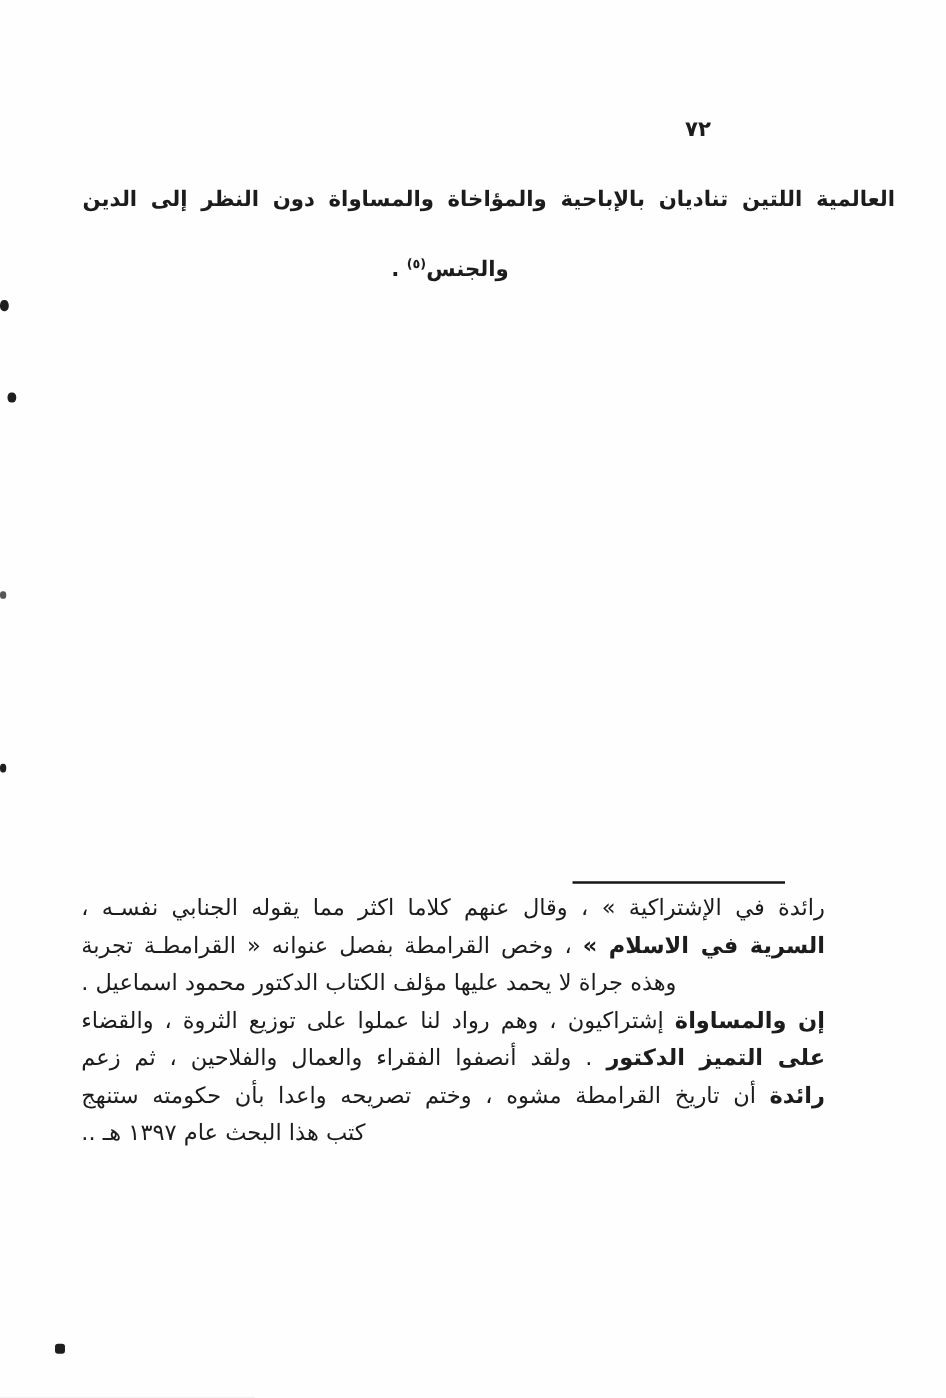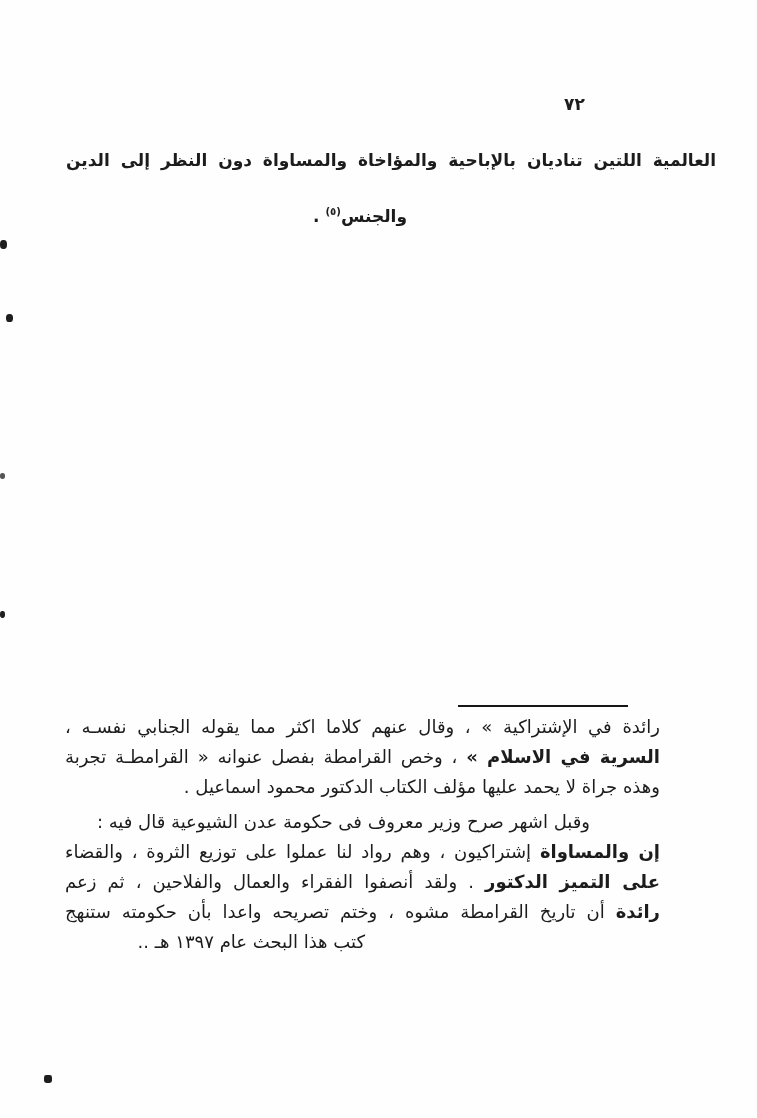--- a/index.html
+++ b/index.html
@@ -7,21 +7,21 @@
     position:relative;
     width:757px;height:1118px;
     background:#fefefe;
     overflow:hidden;
     font-family:"DejaVu Sans",sans-serif;
     color:#1c1c1c;
     direction:rtl;
     margin:0 auto;
   }
   .page-number{
-    position:absolute;top:94px;left:564px;
+    position:absolute;top:94px;left:548px;
     font-size:17px;font-weight:bold;
     letter-spacing:1px;
   }
   .body-text{
     position:absolute;top:134px;left:66px;width:650px;
     font-size:17px;font-weight:bold;line-height:52px;
   }
   .b-line1{
     text-align:justify;
     text-align-last:justify;
@@ -39,21 +39,21 @@
   }
   .fn-rule{
     position:absolute;top:705px;left:458px;
     width:170px;height:2px;background:#161616;
   }
   .footnote{
     position:absolute;top:712px;left:65px;width:595px;
     font-size:18px;line-height:30px;
     font-weight:500;
   }
-  .fn-line{text-align:right;}
+  .fn-line{text-align:left;}
   .fn-line.just{text-align:justify;text-align-last:justify;}
   .fn-line.indent{padding-right:70px;}
   .fn-line.gap{margin-top:5px;}
   .fn-line.deep{padding-right:295px;white-space:nowrap;}
   .fn-line b{font-weight:bold;}
   .speck{position:absolute;background:#1e1e1e;border-radius:45%;}
   .s1{left:0;top:240px;width:7px;height:9px;}
   .s2{left:6px;top:314px;width:7px;height:8px;}
   .s3{left:0;top:473px;width:5px;height:6px;opacity:.75;}
   .s4{left:0;top:611px;width:5px;height:7px;}
@@ -70,21 +70,20 @@
     <div class="b-line1">العالمية اللتين تناديان بالإباحية والمؤاخاة والمساواة دون النظر إلى الدين</div>
     <div class="b-line2"><span>والجنس</span><sup>(٥)</sup><span> .</span></div>
   </div>
 
   <div class="fn-rule"></div>
 
   <div class="footnote" id="fn">
       <div class="fn-line just">رائدة في الإشتراكية » ، وقال عنهم كلاما اكثر مما يقوله الجنابي نفسـه ،</div>
       <div class="fn-line just"><b>السرية في الاسلام »</b> ، وخص القرامطة بفصل عنوانه « القرامطـة تجربة</div>
       <div class="fn-line">وهذه جراة لا يحمد عليها مؤلف الكتاب الدكتور محمود اسماعيل .</div>
-      <div class="fn-line indent gap">وقبل اشهر صرح وزير معروف فى حكومة عدن الشيوعية قال فيه :</div>
       <div class="fn-line just"><b>إن والمساواة</b> إشتراكيون ، وهم رواد لنا عملوا على توزيع الثروة ، والقضاء</div>
       <div class="fn-line just"><b>على التميز الدكتور</b> . ولقد أنصفوا الفقراء والعمال والفلاحين ، ثم زعم</div>
       <div class="fn-line just"><b>رائدة</b> أن تاريخ القرامطة مشوه ، وختم تصريحه واعدا بأن حكومته ستنهج</div>
       <div class="fn-line deep">كتب هذا البحث عام ١٣٩٧ هـ ..</div>
     </div>
 
   <div class="speck s1"></div>
   <div class="speck s2"></div>
   <div class="speck s3"></div>
   <div class="speck s4"></div>

